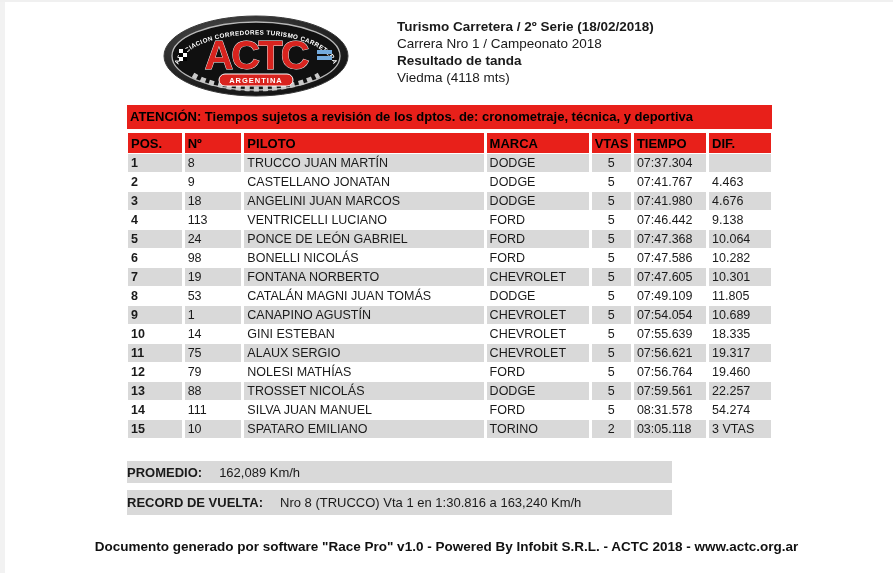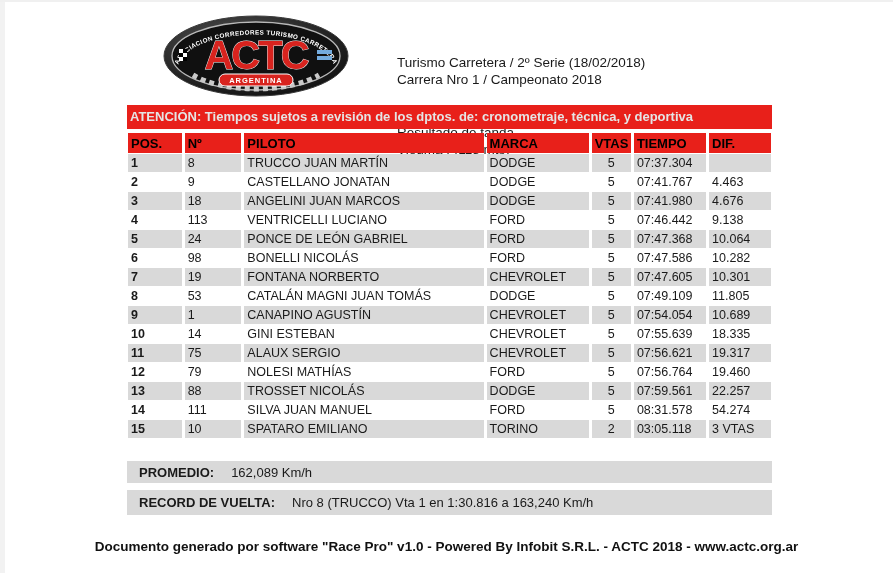--- a/index.html
+++ b/index.html
@@ -6,26 +6,26 @@
   .page {
     position:relative; width:893px; height:573px; background:#ffffff;
     font-family:"Liberation Sans", sans-serif; color:#1a1a1a; overflow:hidden;
     border-top:2px solid #f0f0f0;
   }
   .edge-strip { position:absolute; left:0; top:0; width:5px; height:573px; background:#f2f2f2; }
 
   
   .logo-wrap { position:absolute; left:163px; top:13px; width:186px; height:82px; }
   .head-block { position:absolute; left:397px; top:16px; line-height:17px; font-size:13.5px; }
-  .head-block .b { font-weight:normal;margin-top:36px; }
+  .head-block .b { font-weight:bold; }
 
   
   .notice {
     position:absolute; left:127px; top:103px; width:645px; height:24px;
-    background:#e8201a; color:#e5e5e5; font-weight:bold; font-size:13px;
+    background:#e8201a; color:#000000; font-weight:bold; font-size:13px;
     line-height:24px; padding-left:3px; box-sizing:border-box; white-space:nowrap;
   }
 
   
   table.results {
     position:absolute; left:125px; top:130px; width:649px;
     border-collapse:separate; border-spacing:3px 1px; table-layout:fixed;
   }
   table.results th {
     background:#e8201a; color:#000000; font-weight:bold; font-size:13px;
@@ -37,22 +37,22 @@
   table.results tbody tr:nth-child(odd) td { background:#d9d9d9; }
   .col-pos { width:52px; } .col-num { width:55px; } .col-pilot { width:232px; }
   .col-brand { width:99px; } .col-laps { width:38px; } .col-time { width:70px; }
   .col-dif { width:60px; }
   td.c-pos { font-weight:bold; }
   th.h-dif, td.c-dif { text-align:left; }
   td.c-laps { text-align:center; }
 
   
   .bar {
-    position:absolute; left:127px; width:645px; background:#d9d9d9;
-    font-size:13px; box-sizing:border-box; padding-left:12px; display:flex; align-items:center;
+    position:absolute; left:127px; width:545px; background:#d9d9d9;
+    font-size:13px; box-sizing:border-box; padding-left:0; display:flex; align-items:center;
   }
   .bar .lbl { font-weight:bold; }
   .bar .val { margin-left:17px; }
   .bar.promedio { top:459px; height:22px; }
   .bar.record   { top:488px; height:25px; }
 
   
   .doc-footer {
     position:absolute; left:0; top:537px; width:893px; text-align:center;
     font-weight:bold; font-size:13.5px; color:#111;

